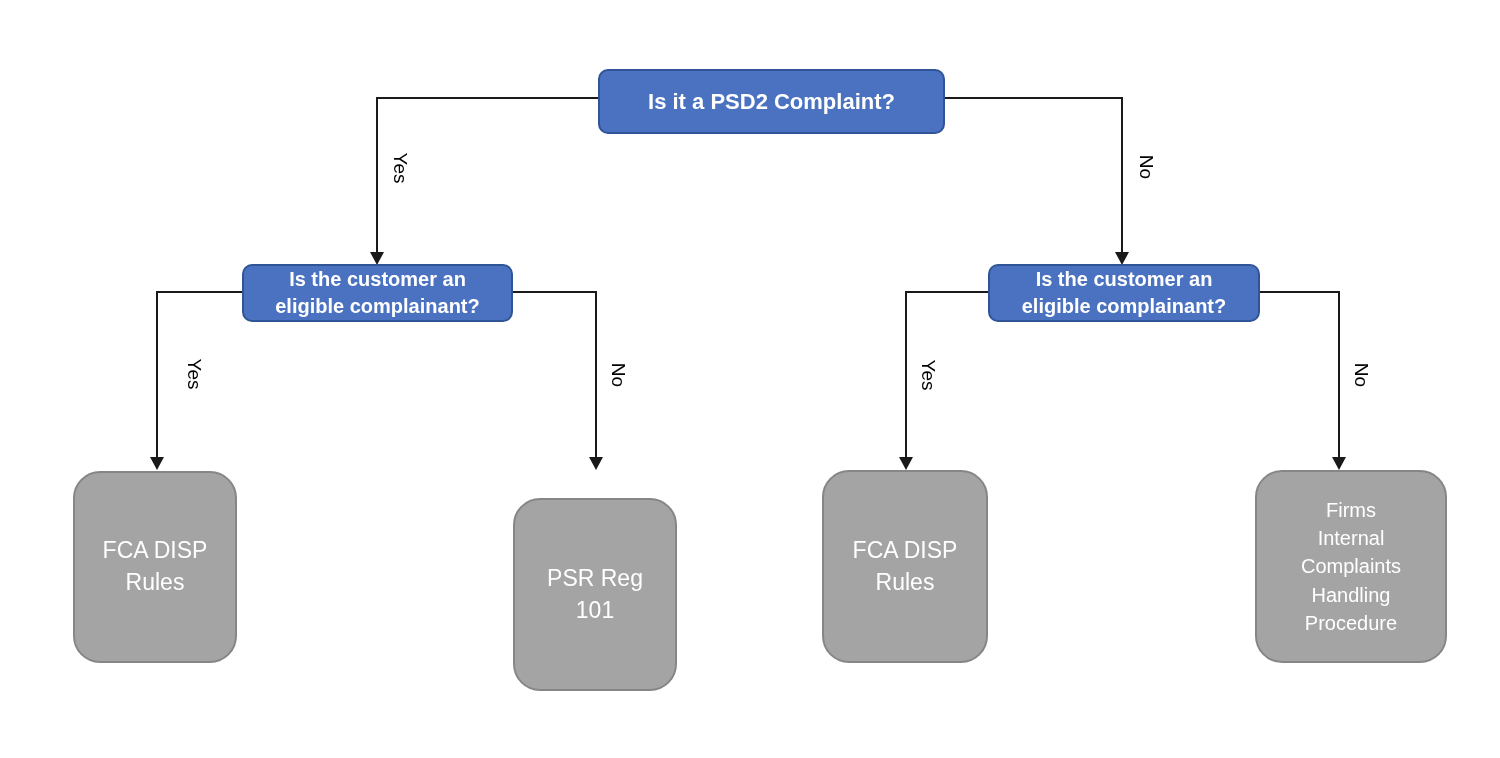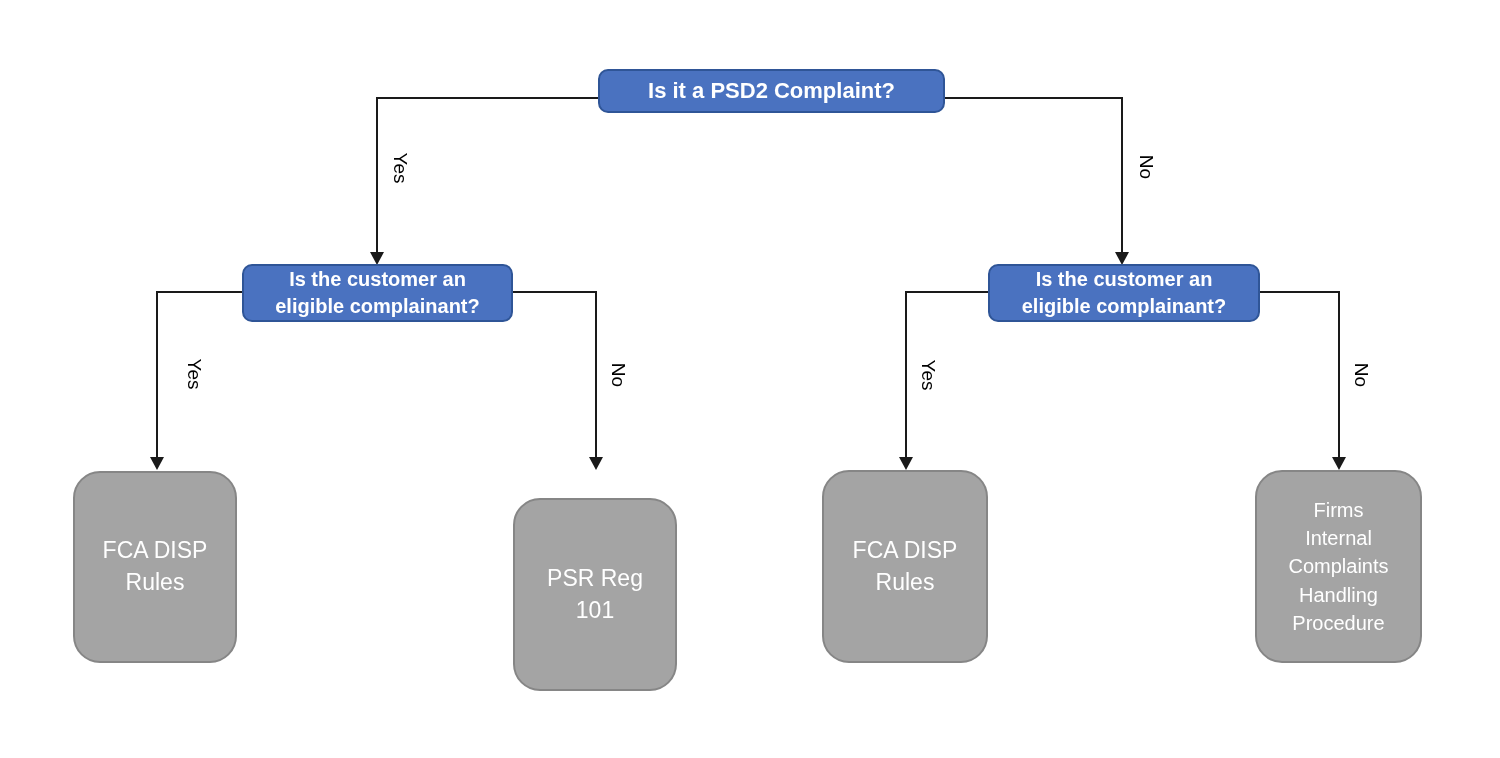--- a/index.html
+++ b/index.html
@@ -79,21 +79,21 @@
   <div class="v-line" style="left:1338px;top:291px;height:167px;"></div>
   <div class="arrow-down" style="left:1332px;top:457px;"></div>
 
   <span class="edge-label" style="left:400px;top:168px;">Yes</span>
   <span class="edge-label" style="left:1146px;top:167px;">No</span>
   <span class="edge-label" style="left:194px;top:374px;">Yes</span>
   <span class="edge-label" style="left:618px;top:375px;">No</span>
   <span class="edge-label" style="left:928px;top:375px;">Yes</span>
   <span class="edge-label" style="left:1361px;top:375px;">No</span>
 
-  <div class="node decision" style="left:598px;top:69px;width:347px;height:44px;font-size:22px;">
+  <div class="node decision" style="left:598px;top:69px;width:347px;height:65px;font-size:22px;">
     <span class="node-label">Is it a PSD2 Complaint?</span>
   </div>
 
   <div class="node decision" style="left:242px;top:264px;width:271px;height:58px;font-size:20px;">
     <span class="node-label">Is the customer an
 eligible complainant?</span>
   </div>
 
   <div class="node decision" style="left:988px;top:264px;width:272px;height:58px;font-size:20px;">
     <span class="node-label">Is the customer an
@@ -108,21 +108,21 @@
   <div class="node outcome" style="left:513px;top:470px;width:164px;height:193px;margin-top:28px;">
     <span class="node-label">PSR Reg
 101</span>
   </div>
 
   <div class="node outcome" style="left:822px;top:470px;width:166px;height:193px;">
     <span class="node-label">FCA DISP
 Rules</span>
   </div>
 
-  <div class="node outcome" style="left:1255px;top:470px;width:167px;height:193px;font-size:20px;line-height:1.42;">
+  <div class="node outcome" style="left:1255px;top:470px;width:192px;height:193px;font-size:20px;line-height:1.42;">
     <span class="node-label">Firms
 Internal
 Complaints
 Handling
 Procedure</span>
   </div>
 
 </div>
 
 </body></html>

